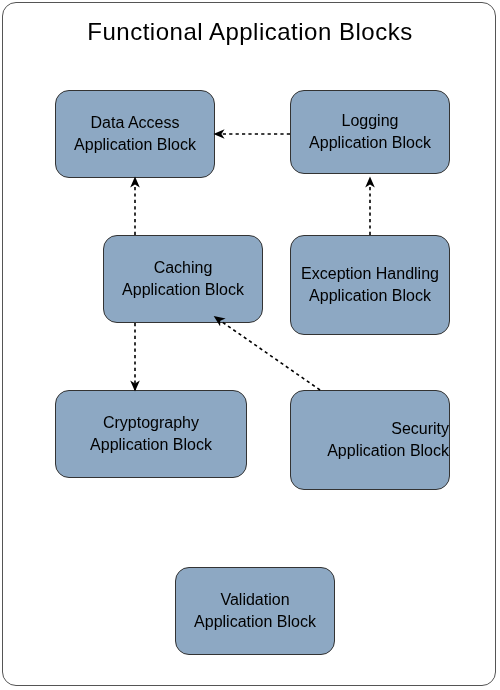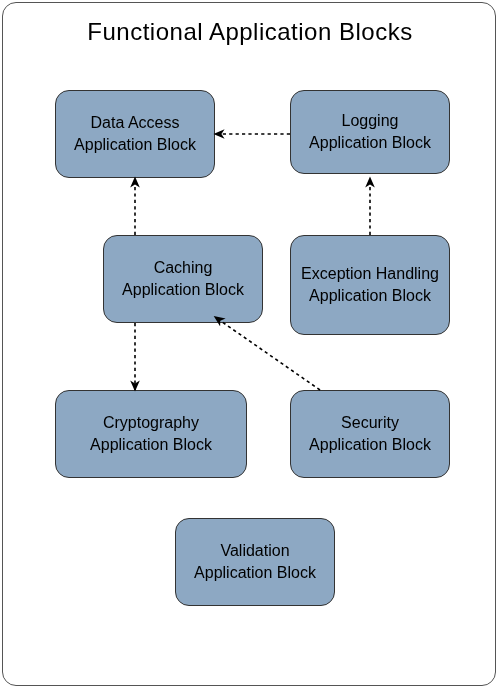--- a/index.html
+++ b/index.html
@@ -79,26 +79,26 @@
 <div class="block" style="left:290px;top:235px;width:160px;height:100px;">
   <span>Exception Handling</span>
   <span>Application Block</span>
 </div>
 
 <div class="block" style="left:55px;top:390px;width:192px;height:88px;">
   <span>Cryptography</span>
   <span>Application Block</span>
 </div>
 
-<div class="block" style="left:290px;top:390px;width:160px;height:88px;">
+<div class="block" style="left:290px;top:390px;width:160px;height:100px;align-items:flex-end;">
   <span>Security</span>
   <span>Application Block</span>
 </div>
 
-<div class="block" style="left:175px;top:518px;width:160px;height:88px;">
+<div class="block" style="left:175px;top:567px;width:160px;height:88px;">
   <span>Validation</span>
   <span>Application Block</span>
 </div>
 
 <svg class="arrows">
   <defs>
     <marker id="arrowhead" markerWidth="7" markerHeight="7" refX="6" refY="3" orient="auto" markerUnits="strokeWidth">
       <path d="M0,0 L7,3 L0,6 L2,3 Z" fill="#000"></path>
     </marker>
   </defs>

